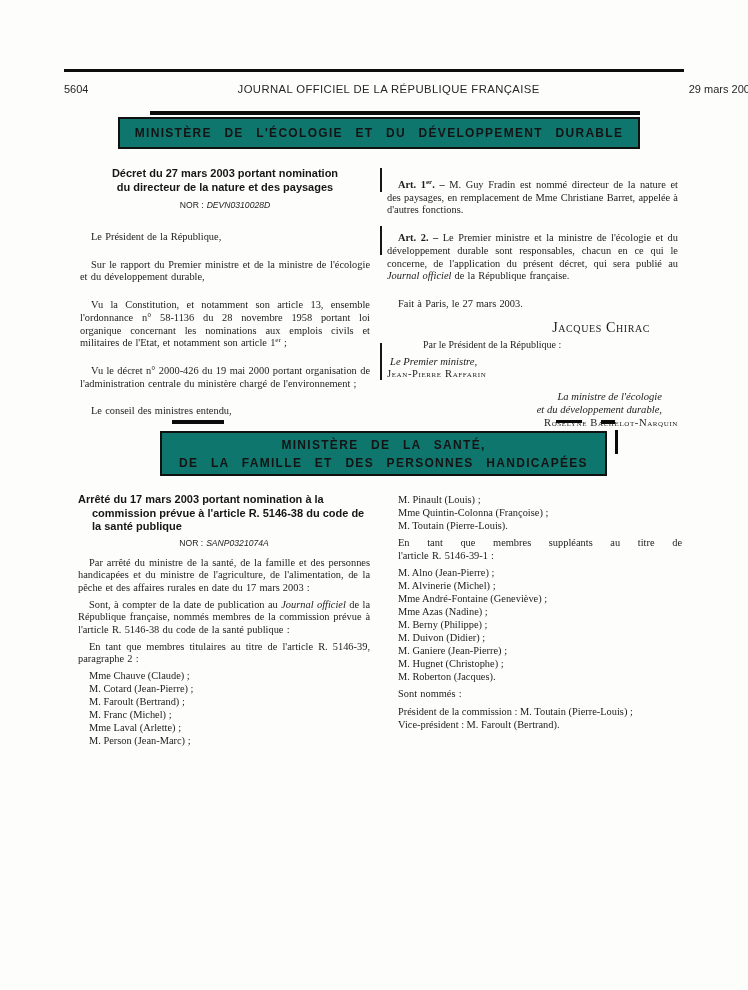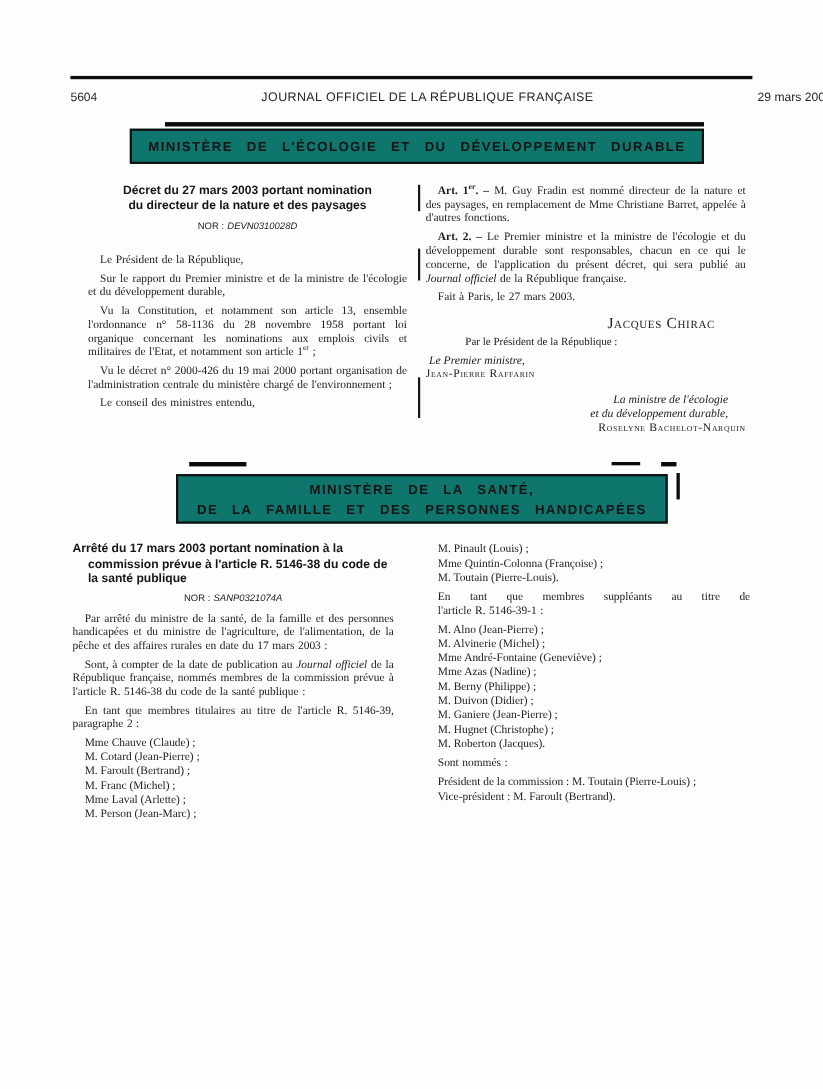--- a/index.html
+++ b/index.html
@@ -27,41 +27,41 @@
     font-size:12px;letter-spacing:1.3px;word-spacing:8px;text-align:center;
   }
   .box-eco{left:118px;top:117px;width:518px;height:28px;}
   .box-sante{left:160px;top:431px;width:443px;height:41px;line-height:18px;}
   .artifact{position:absolute;background:#0b0b0b;}
 
   
   .col{position:absolute;}
   .s1-left {left:80px; top:167px;width:290px;}
   .s1-right{left:387px;top:164px;width:291px;}
-  .s2-left {left:66px; top:493px;width:292px;}
+  .s2-left {left:78px; top:493px;width:292px;}
   .s2-right{left:387px;top:493px;width:295px;}
 
   .act-title{
     margin:0;font-family:"Liberation Sans", sans-serif;font-weight:bold;
     font-size:11px;line-height:13.5px;color:#161616;text-align:center;
   }
   .act-title .line{display:block;}
   .act-title.hanging{text-align:left;padding-left:14px;text-indent:-14px;}
 
   .nor{margin:6px 0 0;text-align:center;font-family:"Liberation Sans", sans-serif;
        font-size:8.6px;color:#222;}
   .nor .nor-label{margin-right:3px;}
   .nor .nor-code{font-style:italic;}
 
   .body{
     margin:4px 0 0;font-size:10.4px;line-height:12.7px;
     text-align:justify;text-indent:11px;color:#1c1c1c;word-spacing:.6px;
   }
   .first{margin-top:21px;}
-  .mt8{margin-top:4px;}
+  .mt8{margin-top:15px;}
   .member{margin:0;font-size:10.4px;line-height:13px;text-indent:11px;color:#1c1c1c;}
   .spread{text-align:justify;}
   .spread .just-line{display:block;text-align:justify;text-align-last:justify;text-indent:11px;}
   .spread .plain-line{display:block;}
 
   .decrete{text-indent:58px;}
   .artlabel{font-weight:bold;}
   sup{font-size:7px;line-height:0;}
   .it{font-style:italic;}
 

